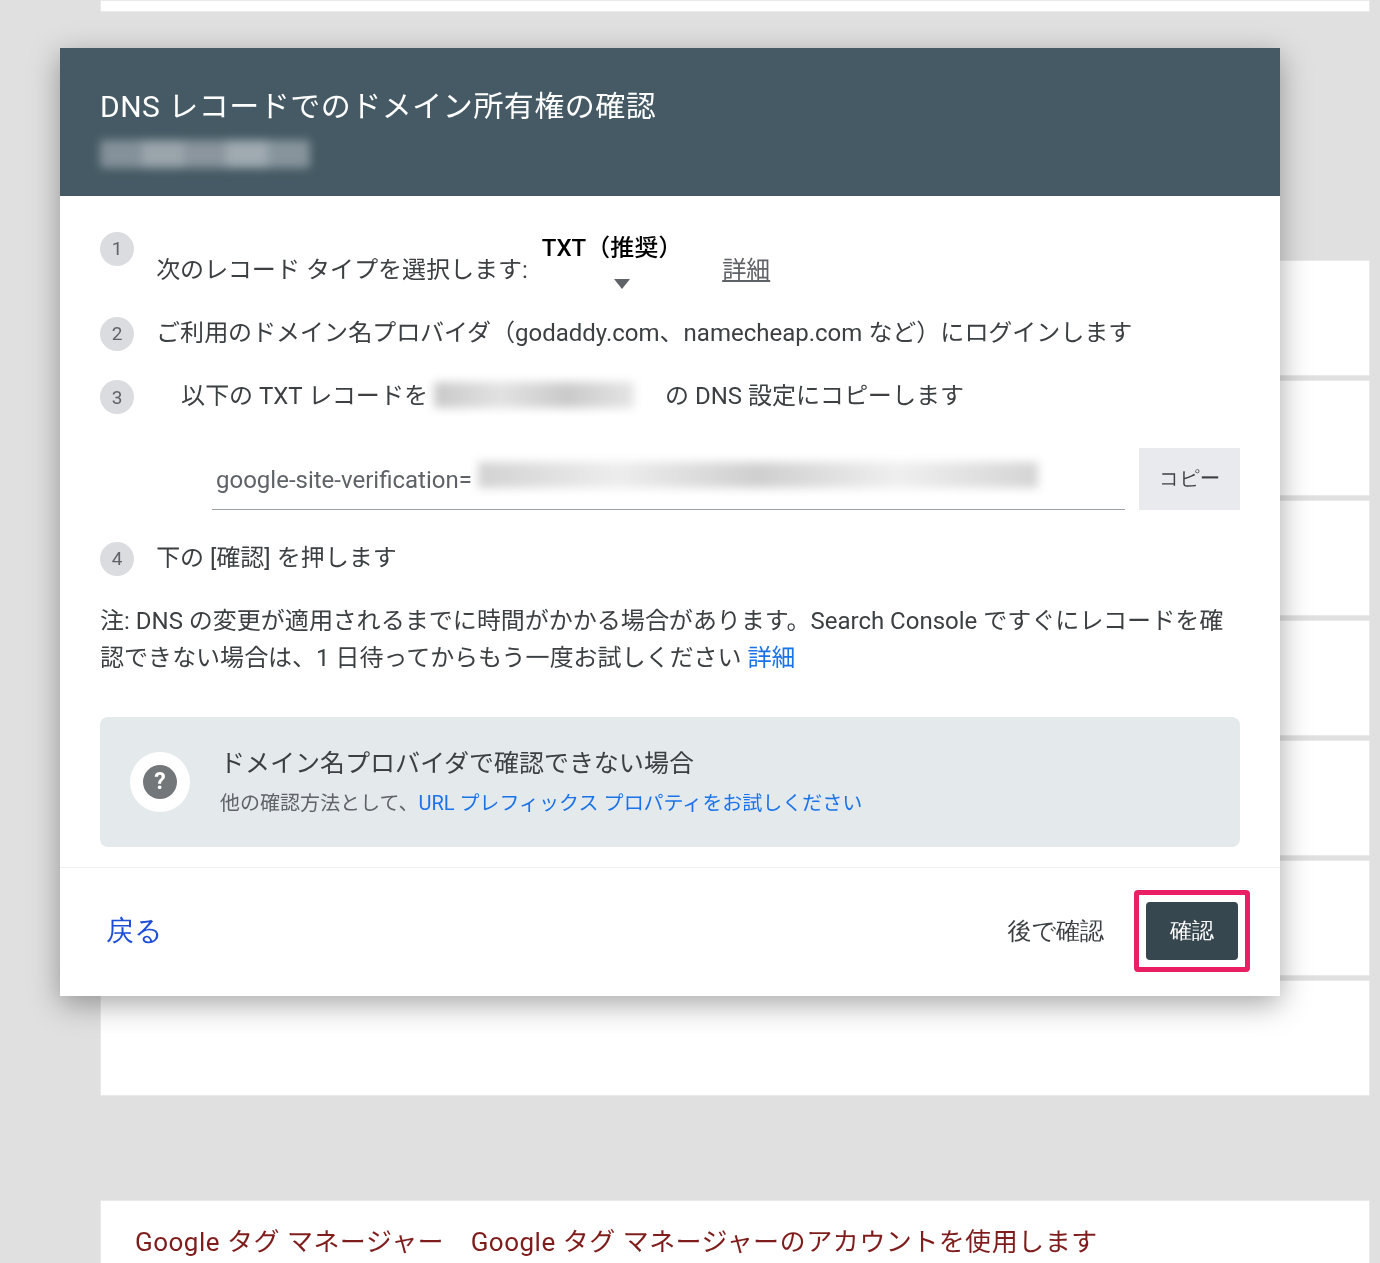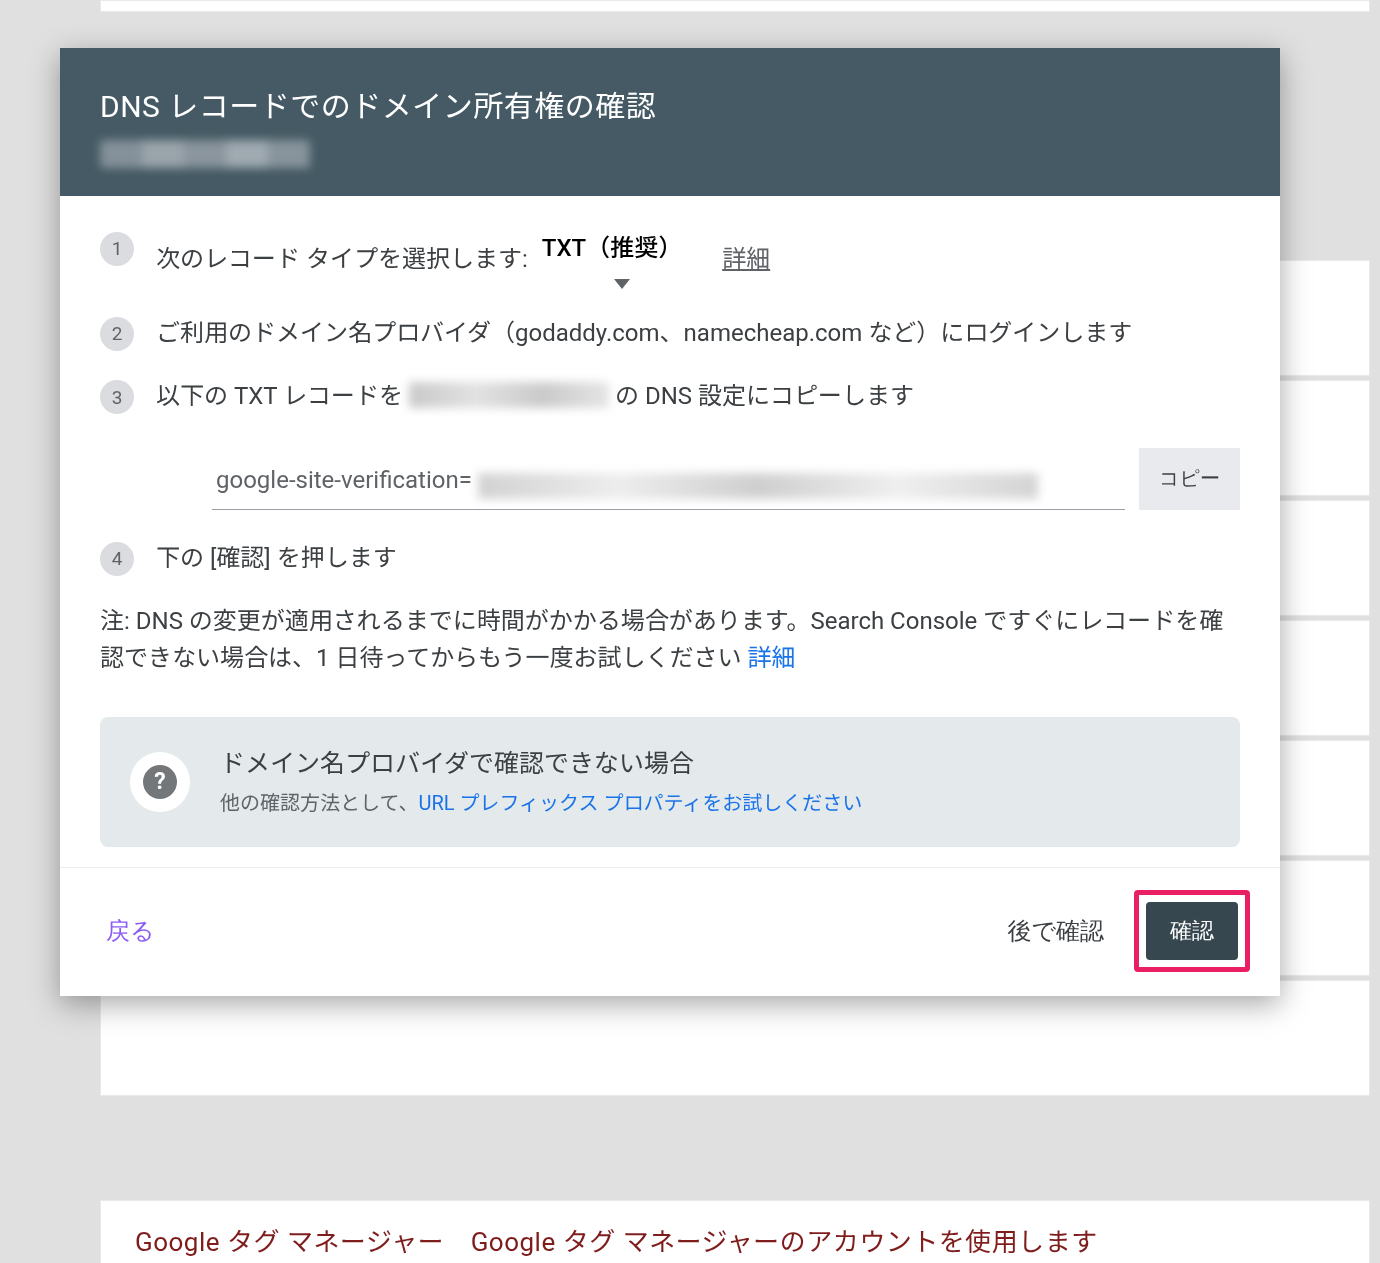--- a/index.html
+++ b/index.html
@@ -86,54 +86,54 @@
       width: 34px; height: 34px;
       border-radius: 50%;
       background: #dadce0;
       color: #5f6368;
       font-size: 19px;
       display: flex;
       align-items: center;
       justify-content: center;
     }
 
-    .step1-row { display:flex; align-items:center; flex-wrap:wrap; gap:6px; }
+    .step1-row { display:flex; align-items:flex-end; flex-wrap:wrap; gap:6px; }
     .step1-label { color:#3c4043; }
     .record-type-select { display:inline-flex; align-items:center; gap:12px; margin-left:8px; cursor:pointer; font-weight:500; color:#000000;flex-direction:column;}
     .caret {
       width:0; height:0;
       border-left:8px solid transparent;
       border-right:8px solid transparent;
       border-top:10px solid #5f6368;
       margin-left: 20px;
     }
     .details-link { color:#5f6368; text-decoration: underline; margin-left:34px; cursor:pointer; }
 
-    .step3-text { display:inline; }
+    .step3-text { display:inline;margin-left:25px; }
     .blur-inline {
       display:inline-block;
       width: 200px;
       height: 26px;
       vertical-align: -4px;
       background: linear-gradient(90deg,#c9c9c9, #e2e2e2, #cacaca, #e5e5e5);
       filter: blur(5px);
       border-radius:3px;
     }
 
     .txt-record-row {
       display:flex; align-items:stretch; gap:14px;
       margin: 32px 0 30px 56px;
     }
     .txt-record-field {
       flex:1;
       border-bottom: 1px solid #9aa0a6;
       padding: 14px 6px 10px 4px;
       font-size: 24px;
       color:#5f6368;
-      display:flex; align-items:flex-end; gap:6px;
+      display:flex; align-items:flex-start; gap:6px;
       white-space:nowrap;
       overflow:hidden;
     }
     .txt-blur {
       flex:1;
       height:26px;
       background: linear-gradient(90deg,#d2d2d2, #ededed 25%, #cfcfcf 50%, #efefef 75%, #d4d4d4);
       filter: blur(5px);
       max-width: 560px;
     }
@@ -174,21 +174,21 @@
     .info-title { font-size:25px; font-weight:400; color:#3c4043; }
     .info-sub { font-size:20px; color:#5f6368; margin-top:4px; }
 
     .dialog-actions {
       border-top:1px solid #efefef;
       padding: 22px 30px 24px 40px;
       display:flex; align-items:center;
       font-size:24px;
     }
     .btn-back {
-      background:none;border:none; color:#8b5cf6; font-size:24px; cursor:pointer; padding:8px 6px;
+      background:none;border:none; color:#1d4ed8; font-size:28px; cursor:pointer; padding:8px 6px;
     }
     .spacer { flex:1; }
     .btn-later {
       background:none;border:none; color:#3c4043; font-size:24px; cursor:pointer; padding:10px 18px;
     }
     .verify-highlight {
       border:5px solid #e91e63;
       border-radius:4px;
       padding:7px;
       margin-left: 12px;

